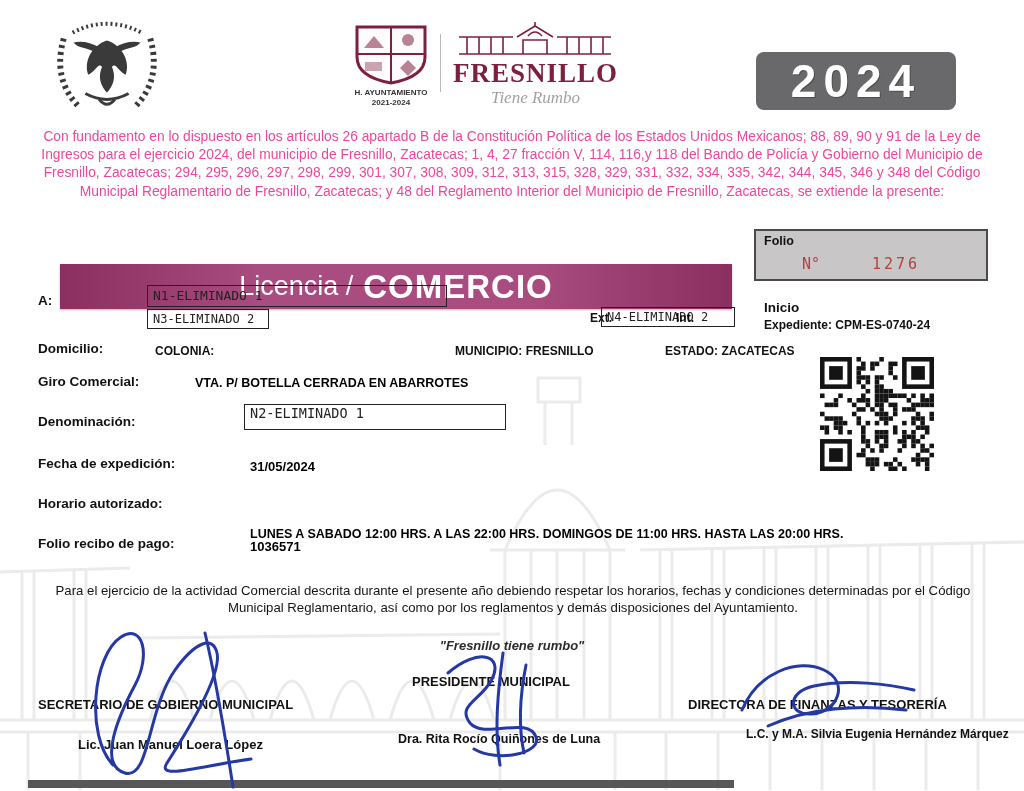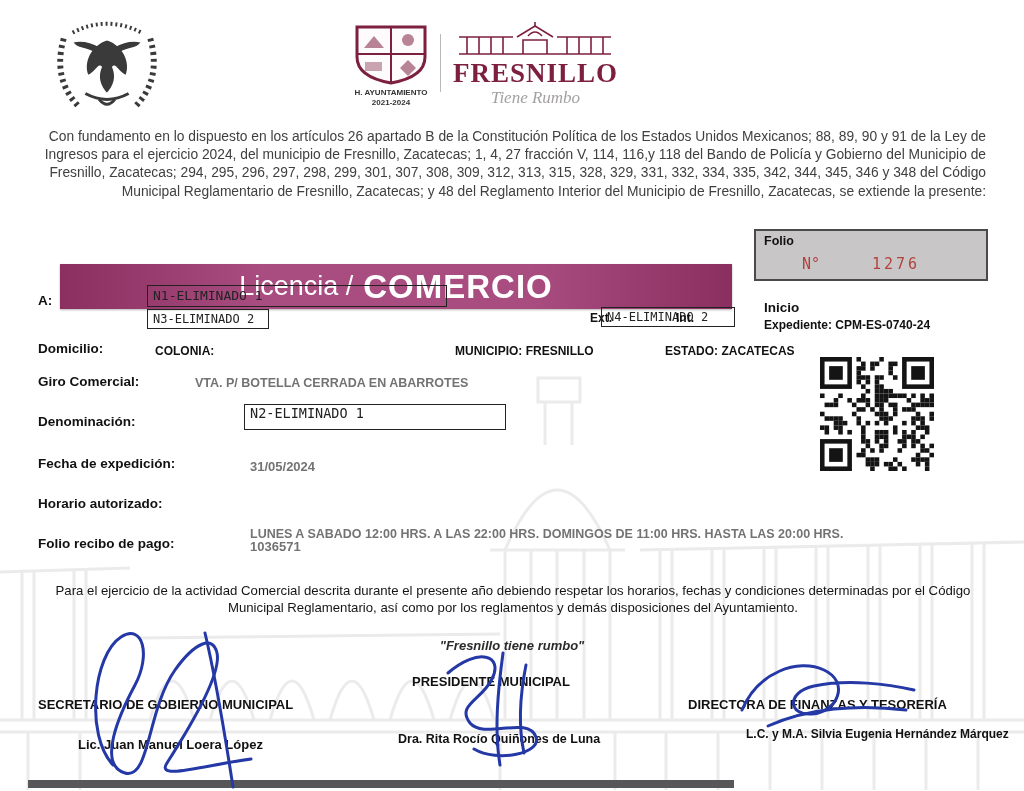--- a/index.html
+++ b/index.html
@@ -15,35 +15,35 @@
   
   .emblem { left:48px; top:12px; width:118px; height:106px; }
   .shield { left:352px; top:24px; width:78px; height:62px; }
   .ayto { left:336px; top:88px; width:110px; text-align:center; font-size:8px; font-weight:bold; color:#333; line-height:1.3; }
   .hdr-divider { left:440px; top:34px; width:1px; height:58px; background:#b9b9b9; }
   .bldg-icon { left:455px; top:22px; width:160px; height:36px; }
   .brand { left:448px; top:58px; width:175px; text-align:center; font-family:"Liberation Serif", serif; font-weight:bold; font-size:27px; letter-spacing:1px; color:#7d2040; }
   .tagline { left:448px; top:88px; width:175px; text-align:center; font-family:"Liberation Serif", serif; font-style:italic; font-size:17px; color:#a3a0a0; }
   .year-badge { left:756px; top:52px; width:200px; height:58px; background:#69696b; border-radius:8px; display:flex; align-items:center; justify-content:center; color:#fff; font-size:46px; font-weight:bold; letter-spacing:7px; text-shadow:1px 1px 0 #4c4c4e; }
 
-  .intro { left:38px; top:128px; width:948px; font-size:13.8px; line-height:1.32; color:#404040; text-align:right; }
+  .intro { left:38px; top:128px; width:948px; font-size:13.8px; line-height:1.32; color:#ec4899; text-align:center; }
 
   .banner { left:60px; top:236px; width:672px; height:45px; background:linear-gradient(90deg,#8a2f60,#a94c80 30%,#a94c80 70%,#8a2f60); display:flex; align-items:center; justify-content:center; gap:10px; box-shadow:0 1px 2px rgba(0,0,0,.3);margin-top:28px; }
   .banner .t1 { color:#fff; font-size:27px; }
   .banner .t2 { color:#fff; font-size:33px; font-weight:800; letter-spacing:1px; }
 
   .folio-box { left:754px; top:229px; width:234px; height:52px; background:#c8c6c7; border:2px solid #4a4a4a; }
   .folio-label { position:absolute; left:8px; top:3px; font-size:12.5px; font-weight:bold; color:#111; }
   .folio-no { position:absolute; left:46px; top:24px; font-family:"DejaVu Sans Mono", monospace; font-size:15px; color:#b2423c; }
   .folio-val { position:absolute; left:116px; top:24px; font-family:"DejaVu Sans Mono", monospace; font-size:15px; letter-spacing:3px; color:#b2423c; }
 
   .lbl { font-size:13.5px; font-weight:600; color:#111; }
   .lbl-sm { font-size:12px; font-weight:bold; color:#111; }
   .mono-box { border:1.5px solid #222; background:transparent; font-family:"DejaVu Sans Mono", monospace; font-size:13px; color:#222; padding:2px 5px; white-space:nowrap; overflow:hidden; }
-  .val-bold { font-weight:bold; color:#737373; }
+  .val-bold { font-weight:bold; color:#000000; }
 
   .footer-terms { left:45px; top:582px; width:936px; text-align:center; font-size:13.2px; line-height:1.3; color:#151515; }
   .quote { left:312px; top:638px; width:400px; text-align:center; font-style:italic; font-weight:bold; font-size:13px; color:#2b2b2b; }
 
   .sig-title { font-size:13px; font-weight:bold; color:#111; }
   .sig-name { font-weight:bold; color:#111; }
 
   .scan-edge { left:28px; top:780px; width:706px; height:8px; background:#57575a; }
 
   svg { display:block; }
@@ -152,20 +152,21 @@
     <line x1="136" y1="15" x2="136" y2="32"></line>
       <line x1="148" y1="15" x2="148" y2="32"></line>
     <path d="M62,15 L80,4 L98,15"></path>
     <path d="M68,32 V18 H92 V32"></path>
     <path d="M73,14 Q80,6 87,14"></path>
     <line x1="80" y1="4" x2="80" y2="0"></line>
   </svg>
   <div class="abs brand z1">FRESNILLO</div>
   <div class="abs tagline z1">Tiene Rumbo</div>
 
+  <div class="abs year-badge z1">2024</div>
 
   <div class="abs intro z1">Con fundamento en lo dispuesto en los artículos 26 apartado B de la Constitución Política de los Estados Unidos Mexicanos; 88, 89, 90 y 91 de la Ley de Ingresos para el ejercicio 2024, del municipio de Fresnillo, Zacatecas; 1, 4, 27 fracción V, 114, 116,y 118 del Bando de Policía y Gobierno del Municipio de Fresnillo, Zacatecas; 294, 295, 296, 297, 298, 299, 301, 307, 308, 309, 312, 313, 315, 328, 329, 331, 332, 334, 335, 342, 344, 345, 346 y 348 del Código Municipal Reglamentario de Fresnillo, Zacatecas; y 48 del Reglamento Interior del Municipio de Fresnillo, Zacatecas, se extiende la presente:</div>
 
   <div class="abs banner z1">
     <span class="t1">Licencia /</span>
     <span class="t2">COMERCIO</span>
   </div>
 
   <div class="abs folio-box z1">
     <div class="folio-label">Folio</div>

